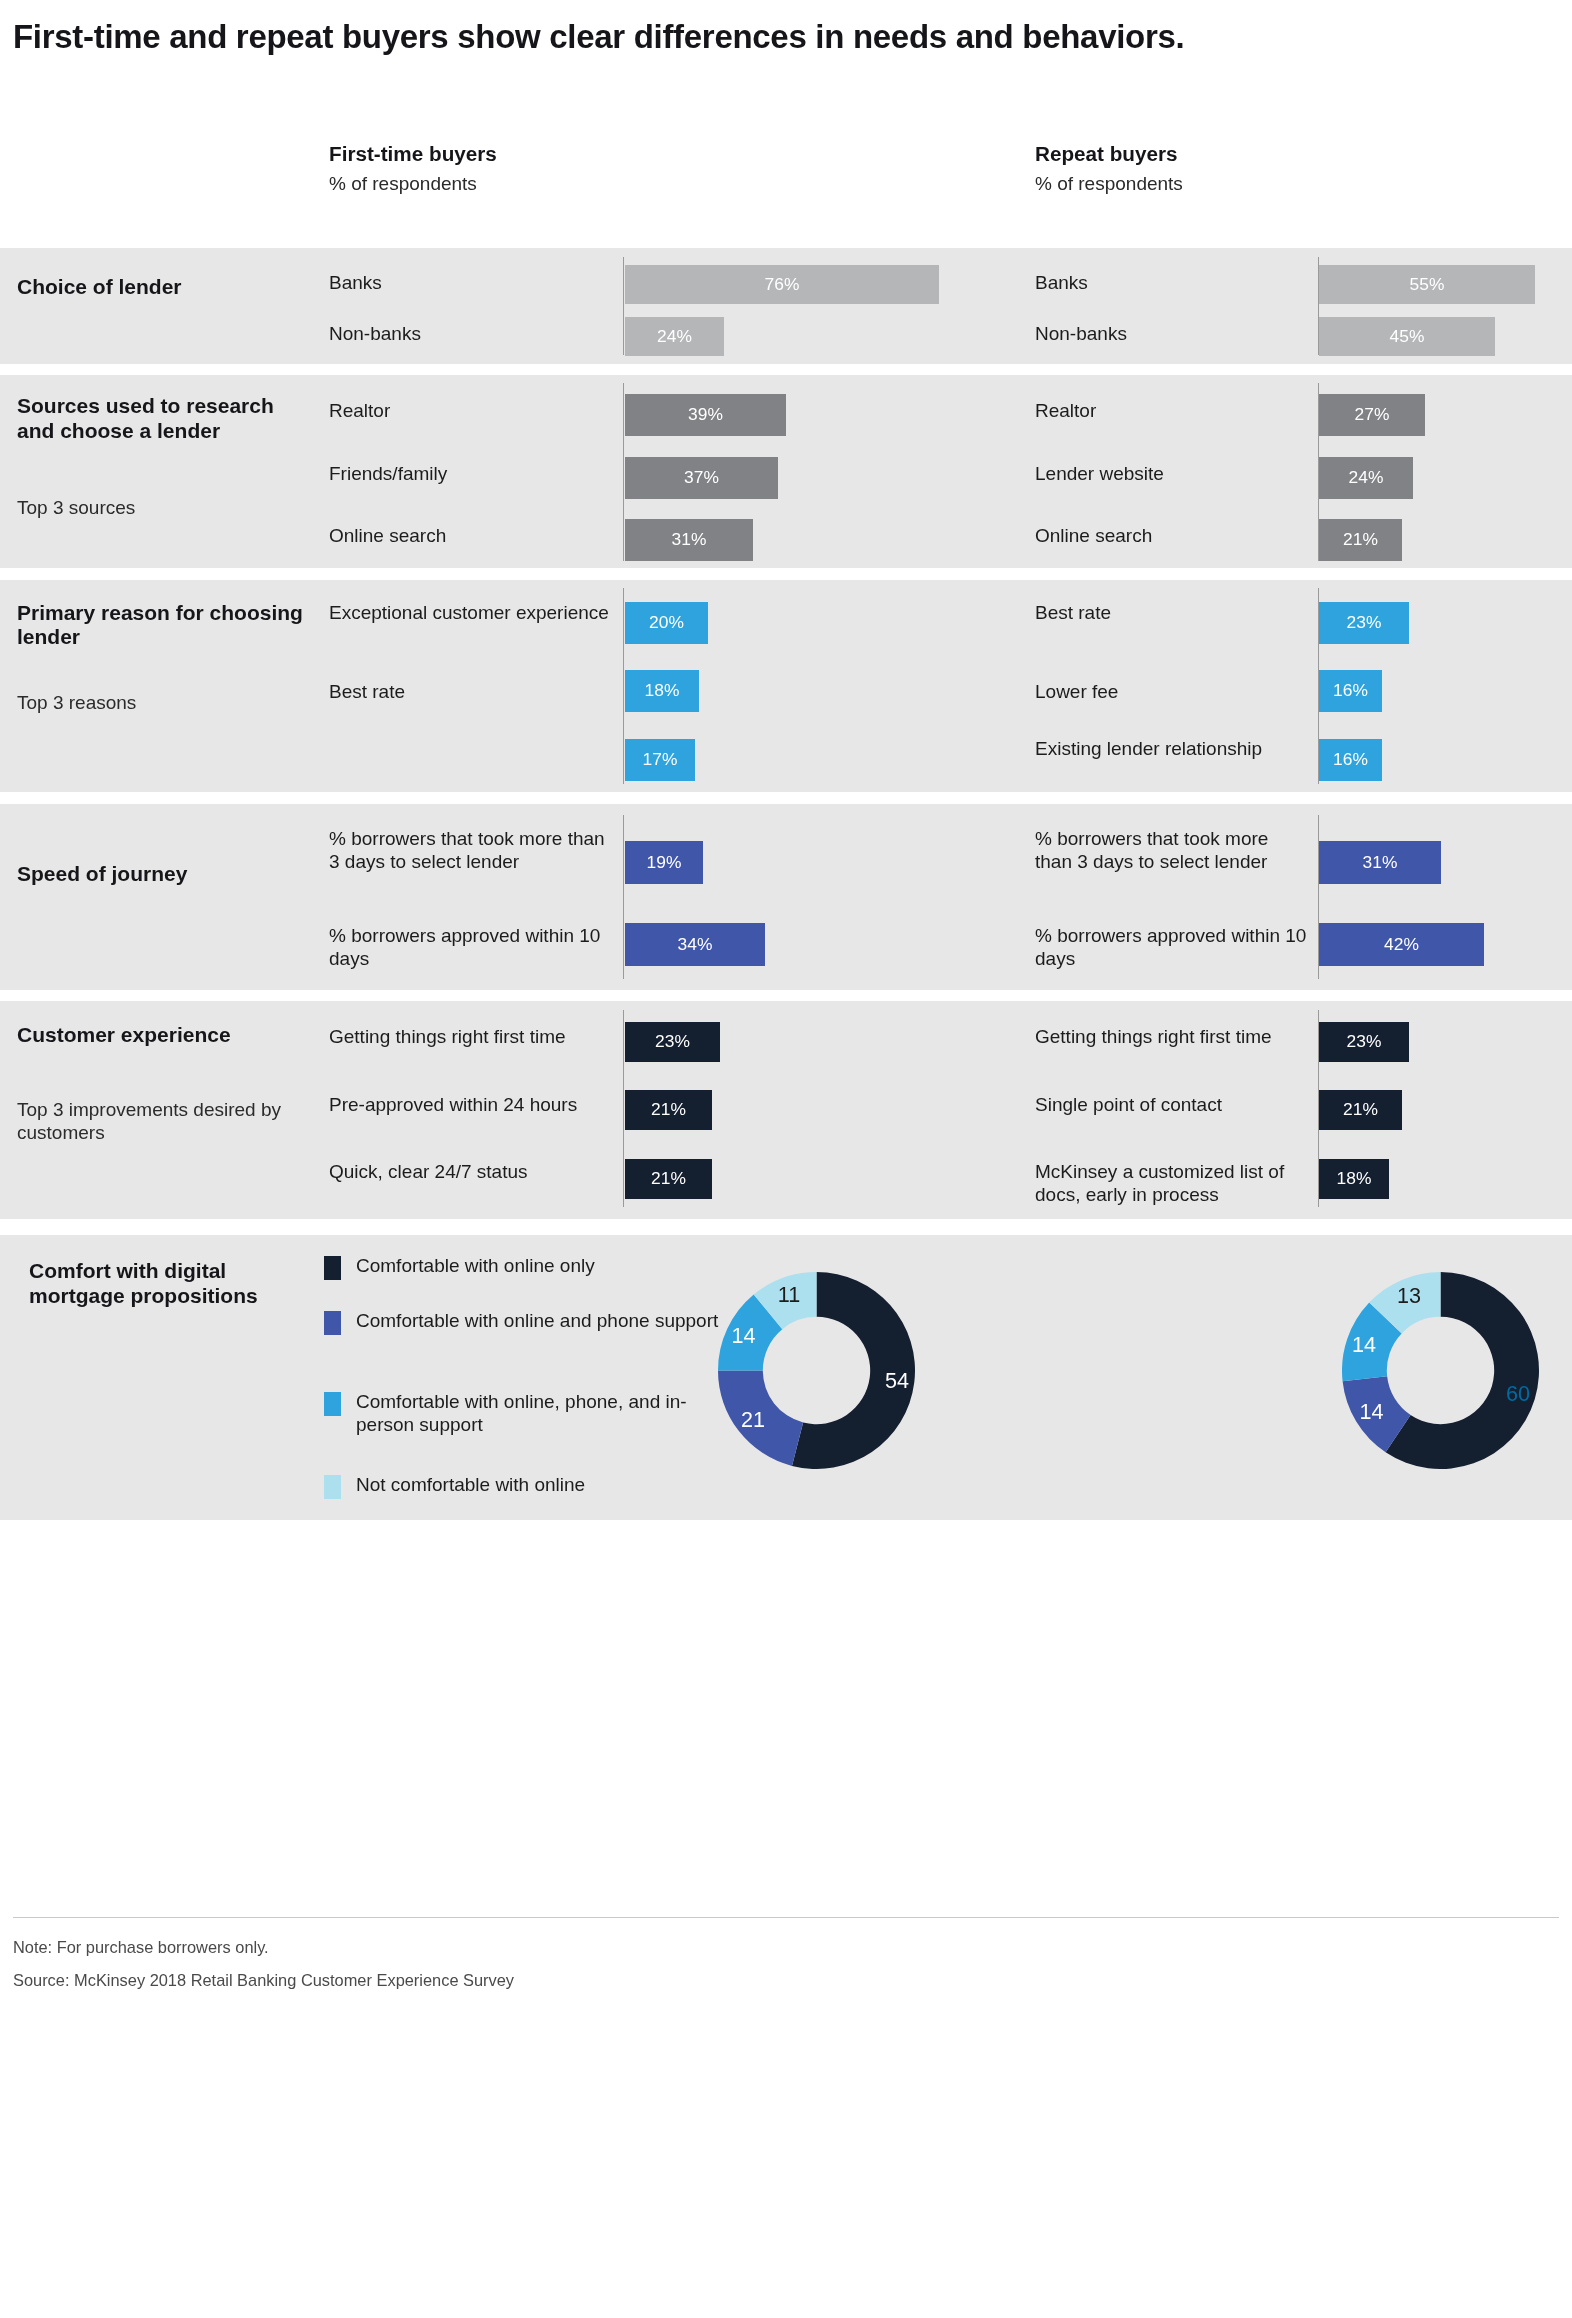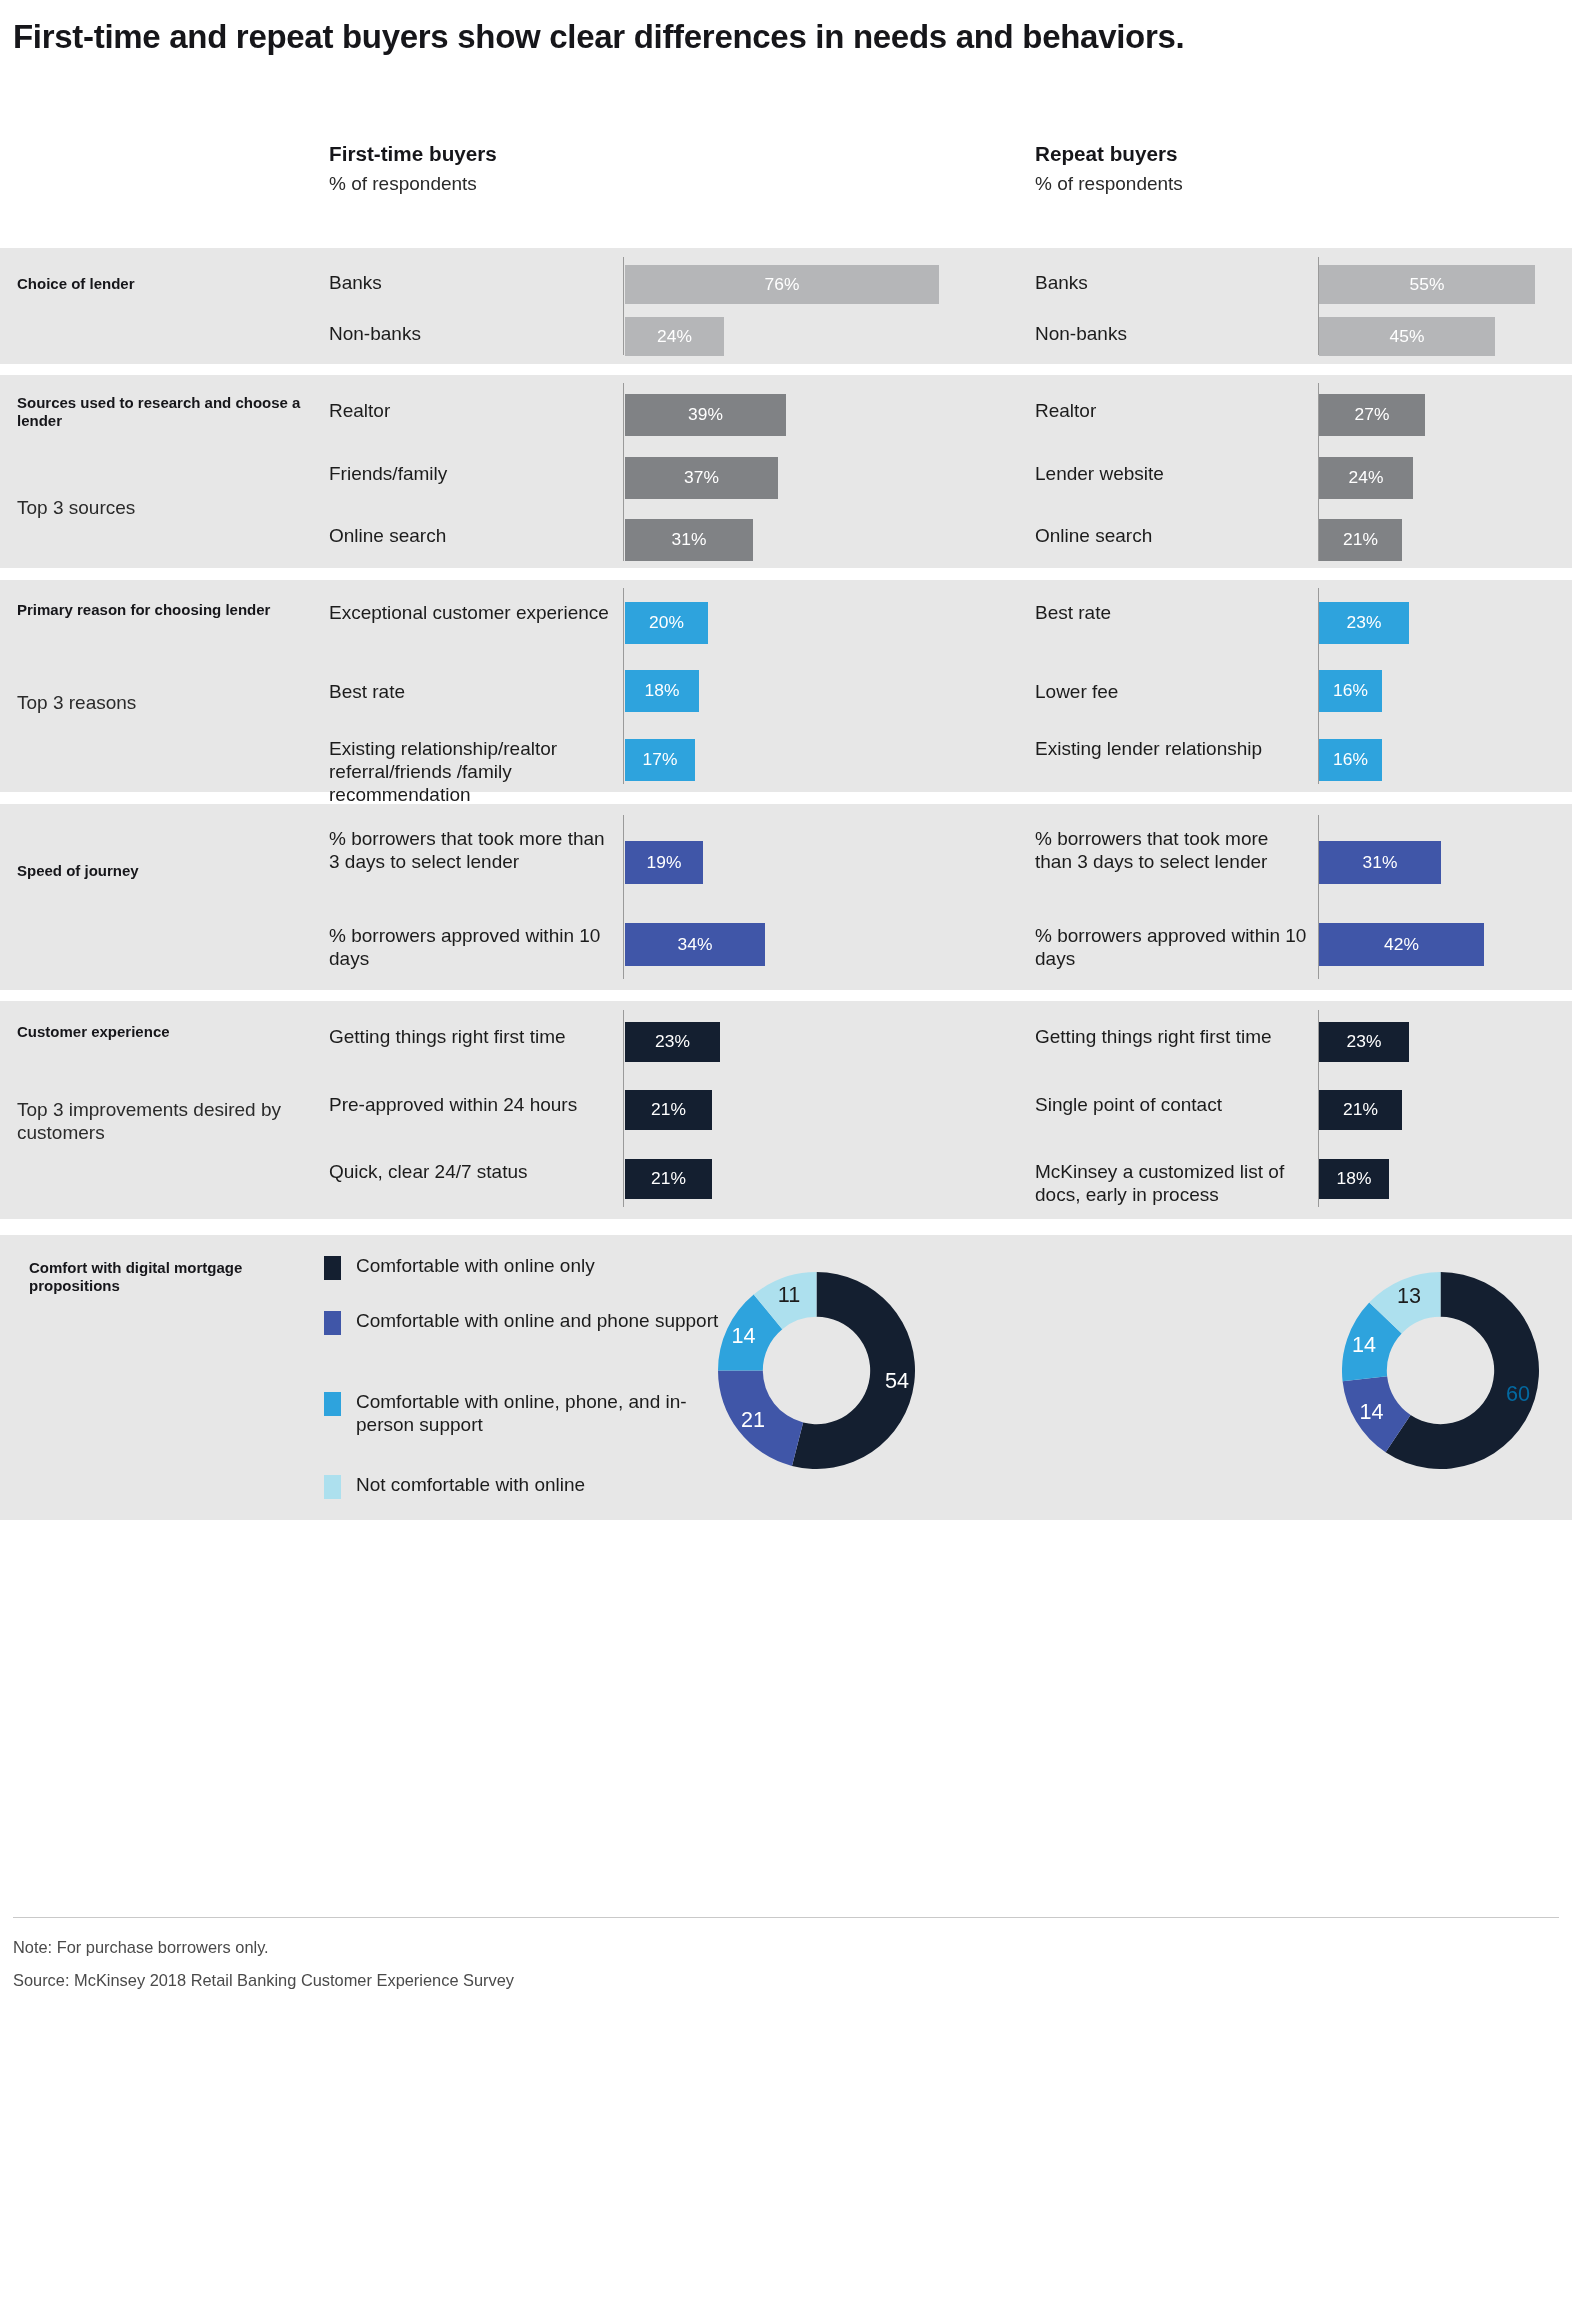--- a/index.html
+++ b/index.html
@@ -26,21 +26,21 @@
   .colhead .ch-title{font-size:20.7px;font-weight:bold;color:#16161a;line-height:1.25;}
   .colhead .ch-sub{font-size:19px;font-weight:normal;color:#2a2a2a;line-height:1.25;margin-top:4.7px;}
   #colhead-left{left:329px;top:141px;}
   #colhead-right{left:1035px;top:141px;}
 
   
   .band{position:absolute;left:0;width:1572px;background:#e7e7e7;}
 
   .sec-title{
     position:absolute;left:17px;width:291px;
-    font-size:15px;font-weight:bold;color:#16161a;line-height:1.18;
+    font-size:21px;font-weight:bold;color:#16161a;line-height:1.18;
   }
   .sec-sub{
     position:absolute;left:17px;width:291px;
     font-size:19px;font-weight:normal;color:#2b2b2b;line-height:1.2;
   }
 
   
   .panel{position:absolute;top:0;height:100%;}
   .panel.left{left:329px;width:681px;}
   .panel.right{left:1035px;width:521px;}
@@ -140,21 +140,20 @@
       </div>
       <div class="band" style="top: 580px; height: 212px;">
         <div class="sec-title" style="top: 20.7px;">Primary reason for choosing lender</div>
         <div class="sec-sub" style="top: 112px;">Top 3 reasons</div>
         <div class="panel left">
           <div class="axis left-axis" style="top: 8.4px; height: 196px;"></div>
           <div class="rowlabel" style="top: 20.7px;">Exceptional customer experience</div>
           <div class="bar" style="top: 21.6px; height: 42px; width: 83px; background: rgb(46, 163, 221);">20%</div>
           <div class="rowlabel" style="top: 100px;">Best rate</div>
           <div class="bar" style="top: 90px; height: 42px; width: 74px; background: rgb(46, 163, 221);">18%</div>
-          <div class="rowlabel" style="top: 157px;">Existing relationship/realtor referral/friends /family recommendation</div>
           <div class="bar" style="top: 159px; height: 42px; width: 70px; background: rgb(46, 163, 221);">17%</div>
         </div>
         <div class="panel right">
           <div class="axis right-axis" style="top: 8.4px; height: 196px;"></div>
           <div class="rowlabel" style="top: 20.7px;">Best rate</div>
           <div class="bar" style="top: 21.6px; height: 42px; width: 90px; background: rgb(46, 163, 221);">23%</div>
           <div class="rowlabel" style="top: 100px;">Lower fee</div>
           <div class="bar" style="top: 90px; height: 42px; width: 63px; background: rgb(46, 163, 221);">16%</div>
           <div class="rowlabel" style="top: 157px;">Existing lender relationship</div>
           <div class="bar" style="top: 159px; height: 42px; width: 63px; background: rgb(46, 163, 221);">16%</div>

